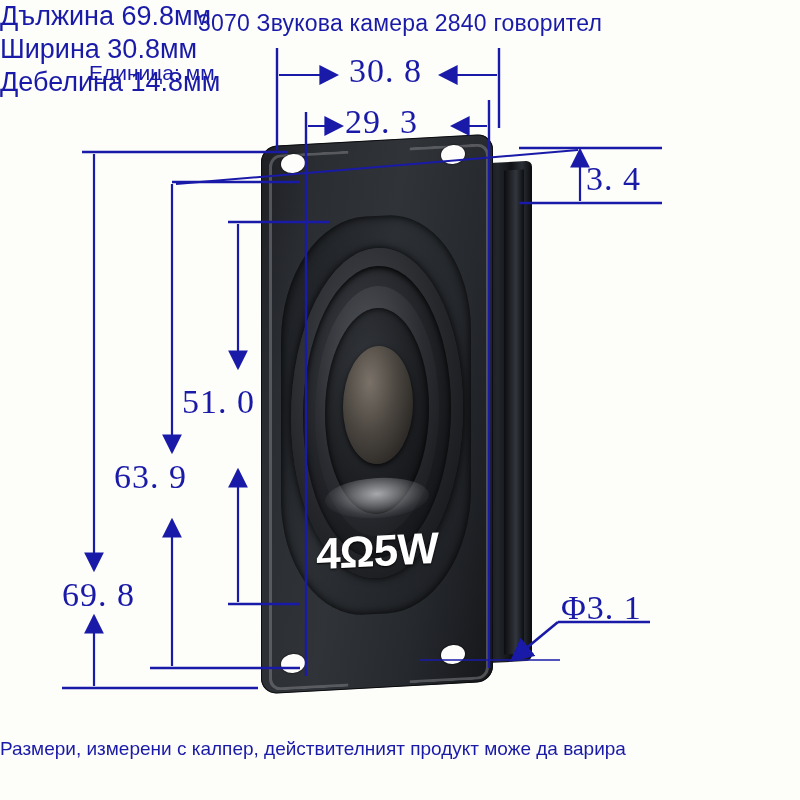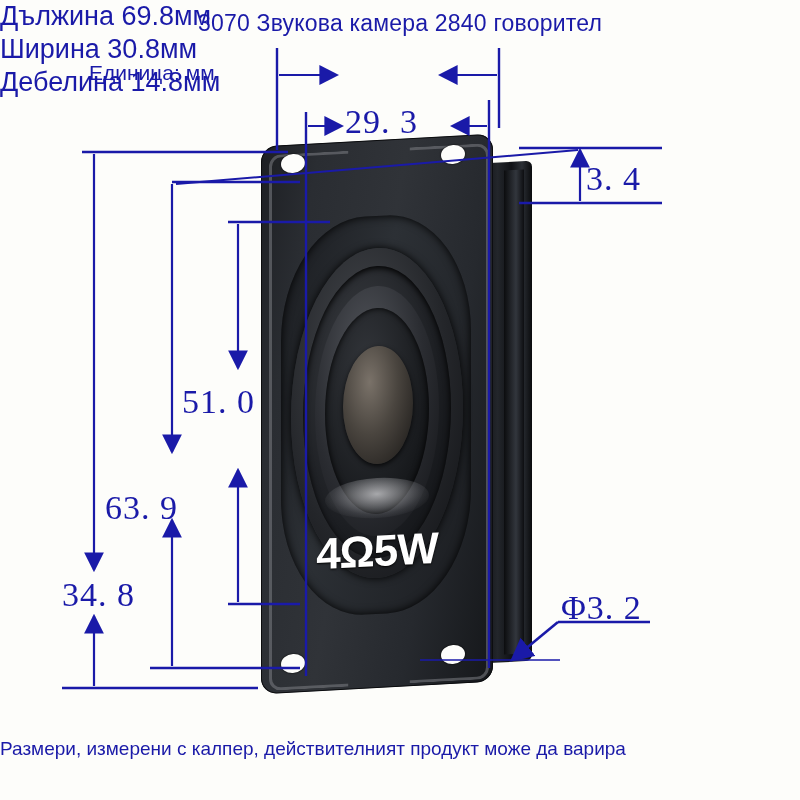--- a/index.html
+++ b/index.html
@@ -39,21 +39,21 @@
   
   .dim{
     position:absolute;color:#1a1aa8;white-space:nowrap;
     font-family:"Liberation Serif", serif;
     font-size:34px;letter-spacing:1px;
   }
   #d-308{left:349px;top:52px;}
   #d-243{left:345px;top:103px;}
   #d-94 {left:586px;top:160px;}
   #d-510{left:182px;top:359px;margin-top:24px;}
-  #d-639{left:105px;top:458px;margin-top:31px;}
+  #d-639{left:114px;top:458px;}
   #d-698{left:62px;top:576px;}
   #d-phi{left:561px;top:589px;}
 
   
   #speaker{position:absolute;left:255px;top:140px;width:275px;height:555px;}
 
   
   .sideslab{
     position:absolute;right:-2px;top:22px;width:46px;height:500px;
     background:linear-gradient(90deg,#14161a 0%,#23262b 25%,#101216 55%,#2b2f35 78%,#0a0b0d 100%);
@@ -204,23 +204,24 @@
       <line x1="94" y1="154" x2="94" y2="570" stroke-width="2.2" marker-end="url(#ar)"></line>
       <line x1="94" y1="686" x2="94" y2="616" stroke-width="2.2" marker-end="url(#ar)"></line>
 
       <line x1="650" y1="622" x2="558" y2="622" stroke-width="2.6"></line>
       <line x1="558" y1="622" x2="512" y2="660" stroke-width="2.6" marker-end="url(#ar)"></line>
 
       <line x1="420" y1="660" x2="560" y2="660" stroke-width="1.6"></line>
     </g>
   </svg>
 
+  <div class="dim" id="d-308">30. 8</div>
   <div class="dim" id="d-243">29. 3</div>
   <div class="dim" id="d-94">3. 4</div>
   <div class="dim" id="d-510">51. 0</div>
   <div class="dim" id="d-639">63. 9</div>
-  <div class="dim" id="d-698">34. 8</div>
-  <div class="dim" id="d-phi">Φ3. 2</div>
+  <div class="dim" id="d-698">69. 8</div>
+  <div class="dim" id="d-phi">Φ3. 1</div>
 
   <div id="specblock">Дължина 69.8мм Ширина 30.8мм Дебелина 14.8мм</div>
 
   <div class="txt" id="caption">Размери, измерени с калпер, действителният продукт може да варира</div>
 </div>
 
 </body></html>

